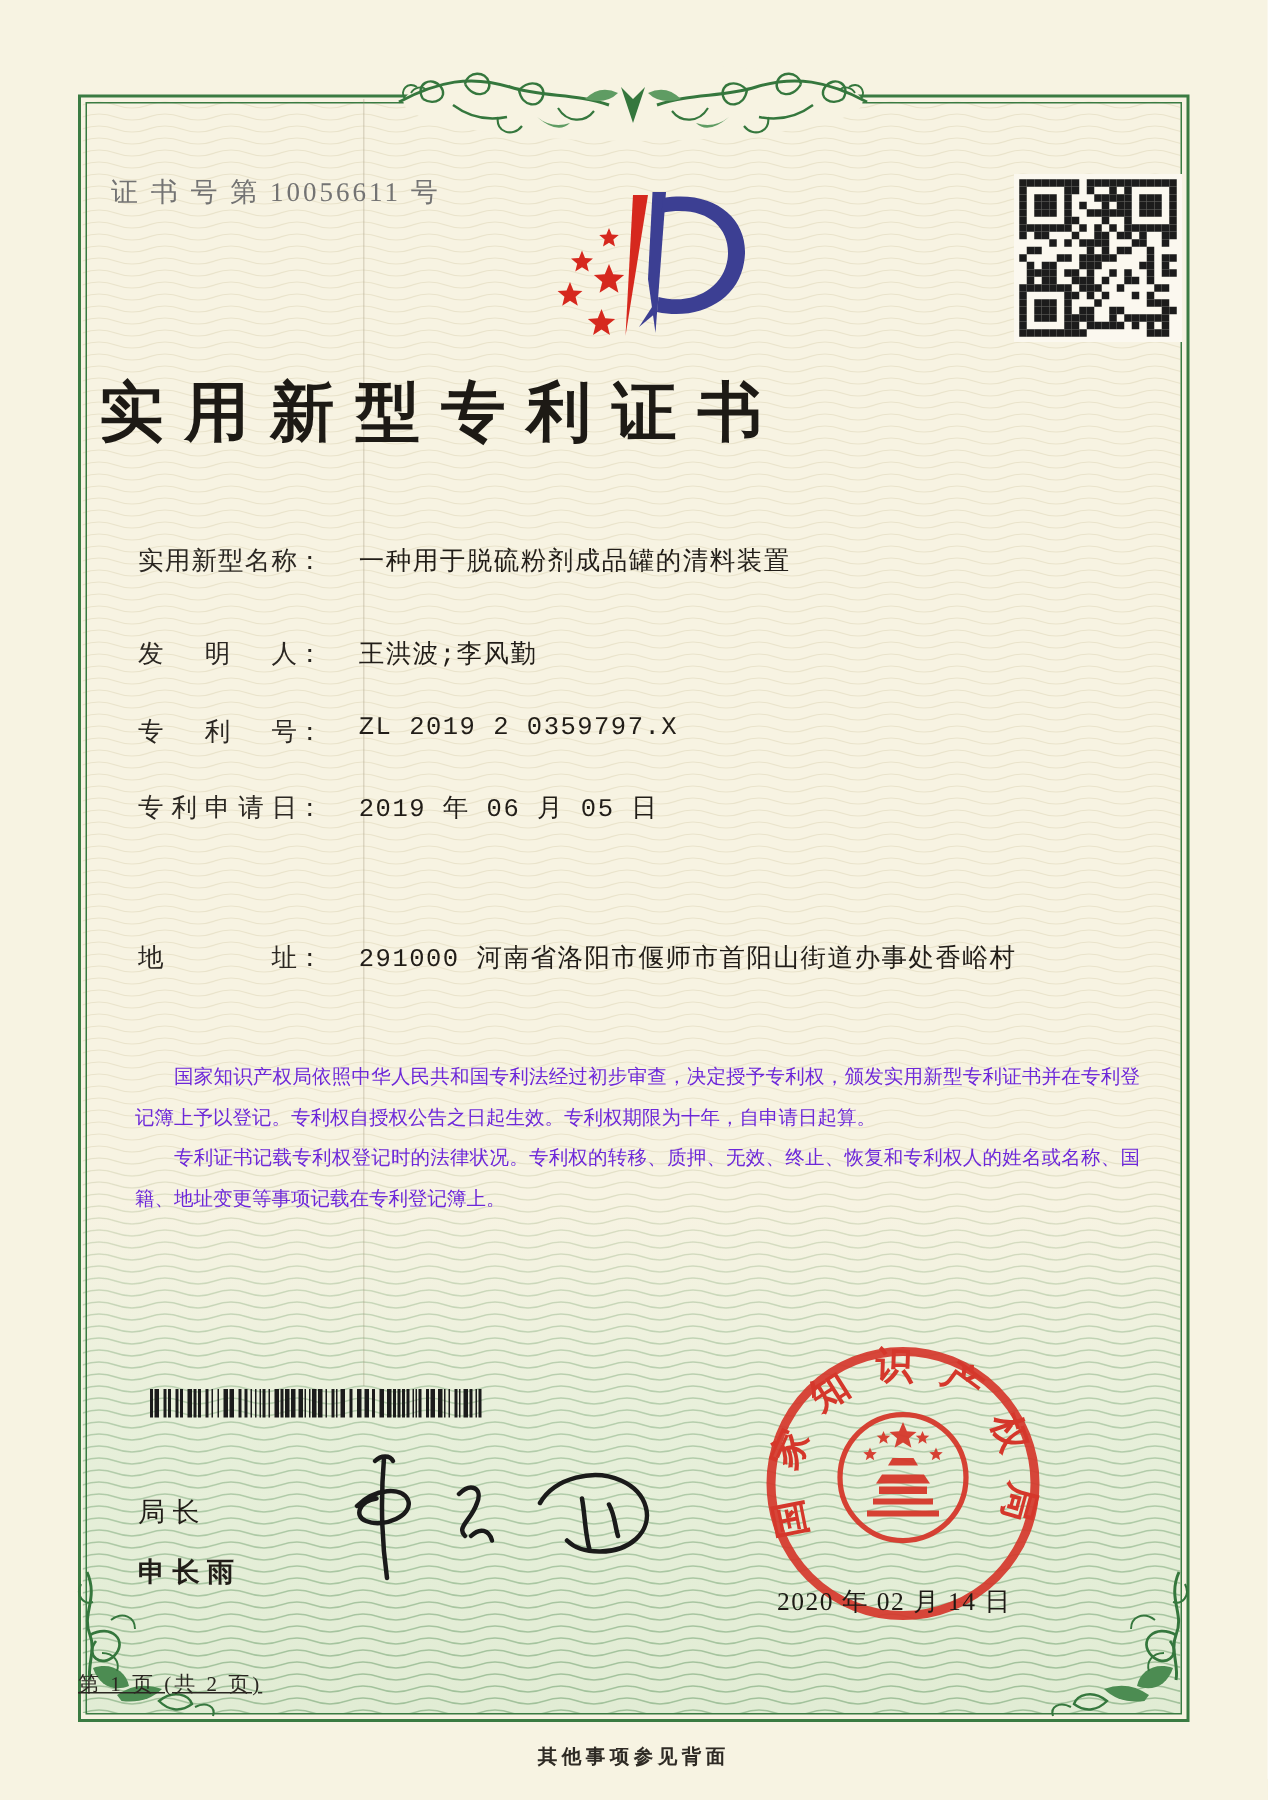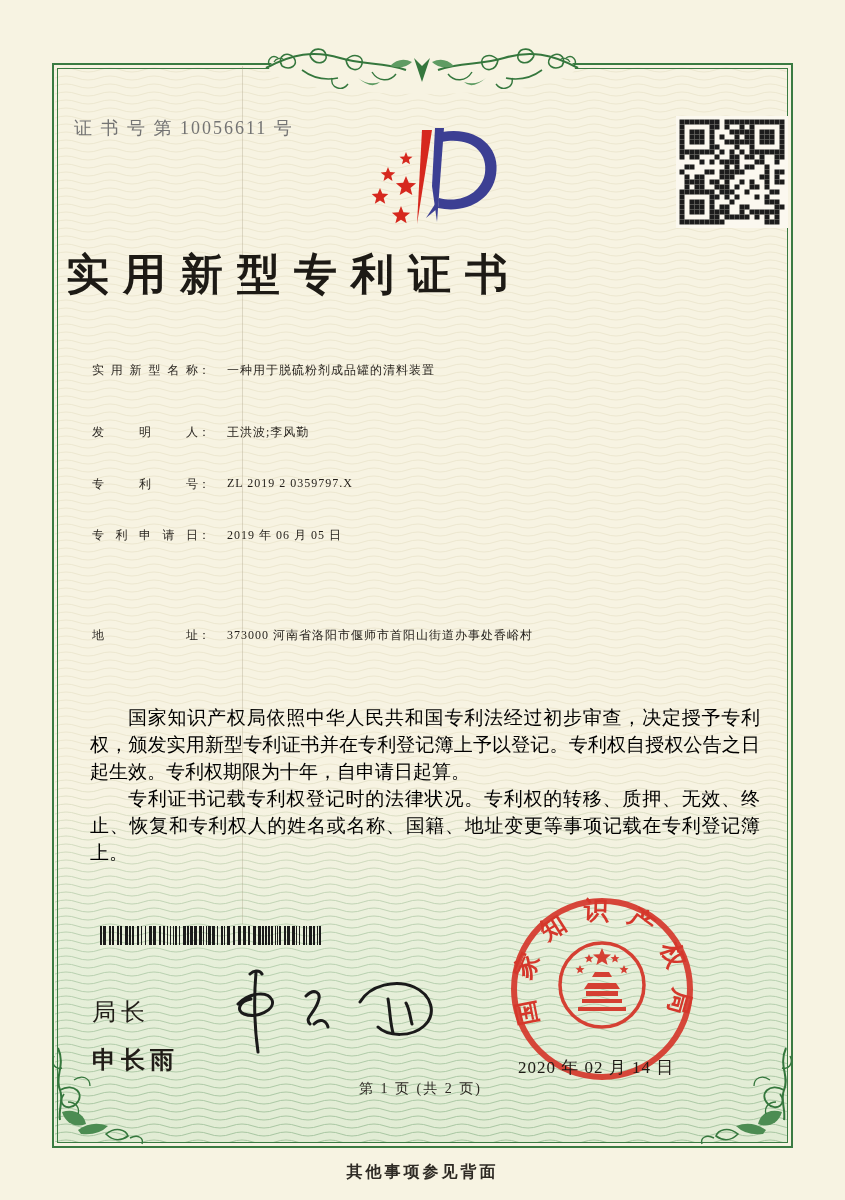--- a/index.html
+++ b/index.html
@@ -21,47 +21,47 @@
   }
   .cert-no{
     position:absolute;left:74px;top:116px;
     font-size:18px;letter-spacing:2px;color:#737373;
   }
   .title{
     position:absolute;left:52px;top:246px;width:737px;
     font-size:43px;font-weight:700;
     letter-spacing:14px;text-indent:14px;color:#1d1a15;
   }
-  .field-row{position:absolute;left:92px;width:680px;height:26px;font-size:12px;}
+  .field-row{position:absolute;left:92px;width:680px;height:26px;font-size:17px;font-family:Liberation Mono, monospace;}
   .flabel{
     display:inline-block;width:106px;
     text-align:justify;text-align-last:justify;
     vertical-align:top;color:#2b2722;
   }
   .colon{display:inline-block;vertical-align:top;color:#2b2722;}
   .fvalue{display:inline-block;margin-left:14px;vertical-align:top;letter-spacing:1px;color:#211d18;}
   .grant-group{position:absolute;left:278px;top:0;}
   .paragraphs{
     position:absolute;left:90px;top:704px;width:670px;
-    font-size:19px;line-height:27px;text-align:justify;color:#000000;
+    font-size:13px;line-height:27px;text-align:justify;color:#6d28d9;
   }
   .paragraphs p{margin:0;text-indent:2em;}
-  .sig-block{position:absolute;left:92px;top:996px;font-size:24px;letter-spacing:5px;color:#211d18;}
+  .sig-block{position:absolute;left:92px;top:996px;font-size:18px;letter-spacing:5px;color:#211d18;}
   .sig-block .name{margin-top:16px;font-weight:bold;}
   .seal-date{
     position:absolute;left:518px;top:1056px;width:190px;
     font-size:17px;letter-spacing:1px;color:#1d1a15;z-index:6;
   }
   .page-footer{
-    position:absolute;left:52px;top:1080px;width:737px;
-    text-align:center;font-size:14px;color:#2b2722;letter-spacing:2px;
+    position:absolute;left:52px;top:1114px;width:737px;
+    text-align:left;font-size:14px;color:#2b2722;letter-spacing:2px;text-decoration:underline;
   }
   .back-note{
     position:absolute;left:0;top:1162px;width:845px;
-    text-align:center;font-size:16px;font-weight:600;
+    text-align:center;font-size:13px;font-weight:600;
     letter-spacing:3px;color:#2e2a24;
   }
   .crease{
     position:absolute;left:242px;top:66px;width:1px;height:858px;
     background:rgba(150,140,110,0.28);
   }
   svg{display:block;}
 </style>
 </head>
 <body>
@@ -413,21 +413,21 @@
   <div class="field-row" style="top:476px;">
     <span class="flabel">专利号</span><span class="colon">：</span>
     <span class="fvalue">ZL 2019 2 0359797.X</span>
   </div>
   <div class="field-row" style="top:527px;">
     <span class="flabel">专利申请日</span><span class="colon">：</span>
     <span class="fvalue">2019 年 06 月 05 日</span>
   </div>
   <div class="field-row" style="top:627px;">
     <span class="flabel">地址</span><span class="colon">：</span>
-    <span class="fvalue">373000 河南省洛阳市偃师市首阳山街道办事处香峪村</span>
+    <span class="fvalue">291000 河南省洛阳市偃师市首阳山街道办事处香峪村</span>
   </div>
 
   <div class="paragraphs">
     <p>国家知识产权局依照中华人民共和国专利法经过初步审查，决定授予专利权，颁发实用新型专利证书并在专利登记簿上予以登记。专利权自授权公告之日起生效。专利权期限为十年，自申请日起算。</p>
     <p>专利证书记载专利权登记时的法律状况。专利权的转移、质押、无效、终止、恢复和专利权人的姓名或名称、国籍、地址变更等事项记载在专利登记簿上。</p>
   </div>
 
   <svg class="abs" style="left:100px;top:926px;" width="222" height="20" viewBox="0 0 222 20" aria-hidden="true">
     <g id="barCells" fill="#1b1b1b">
         <rect x="0" y="0" width="2" height="19"></rect>

